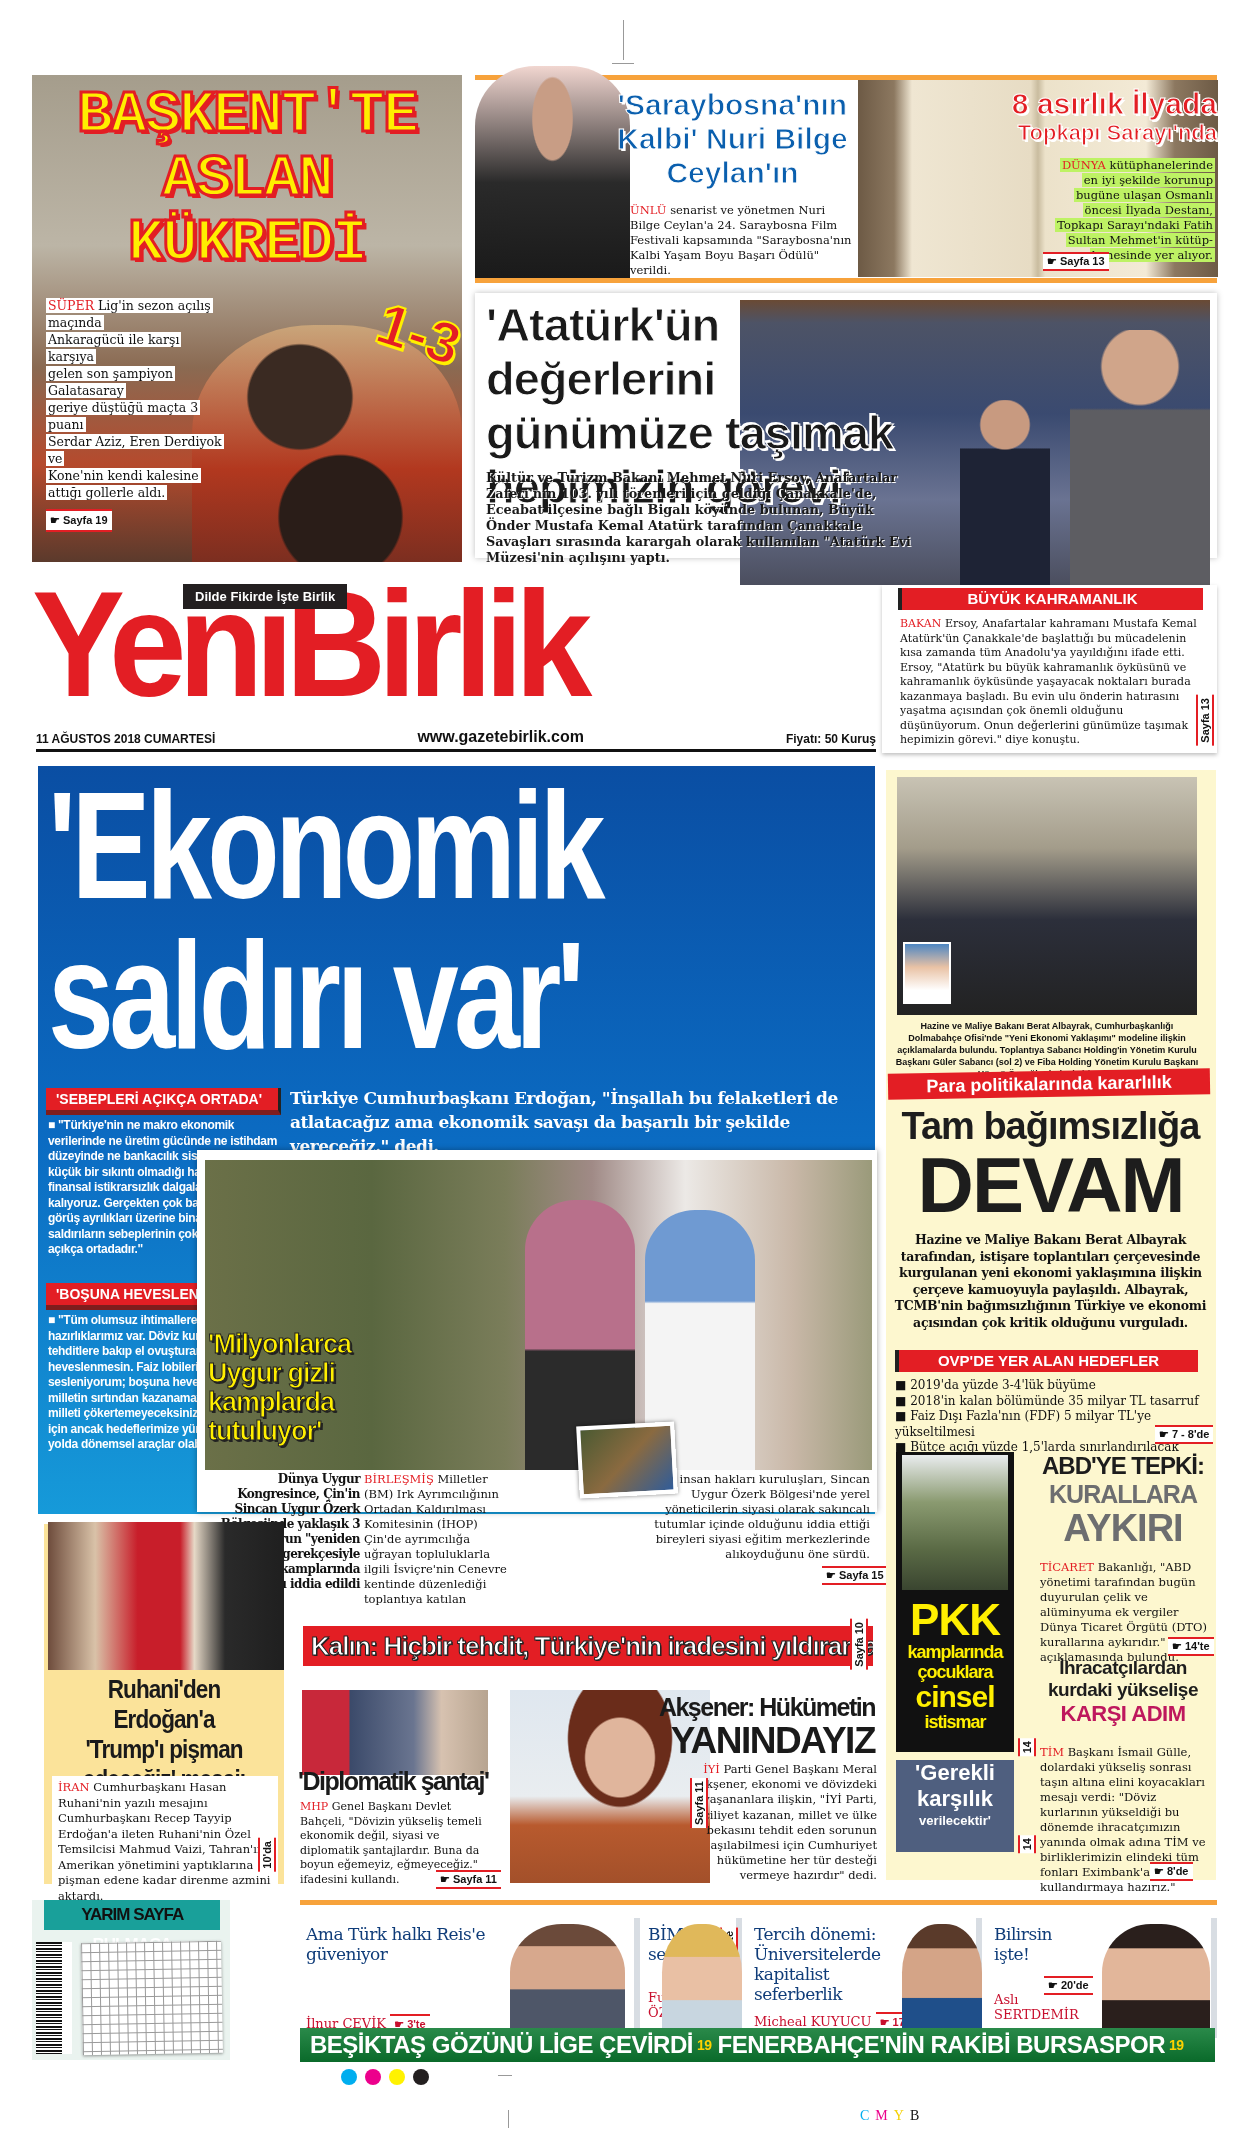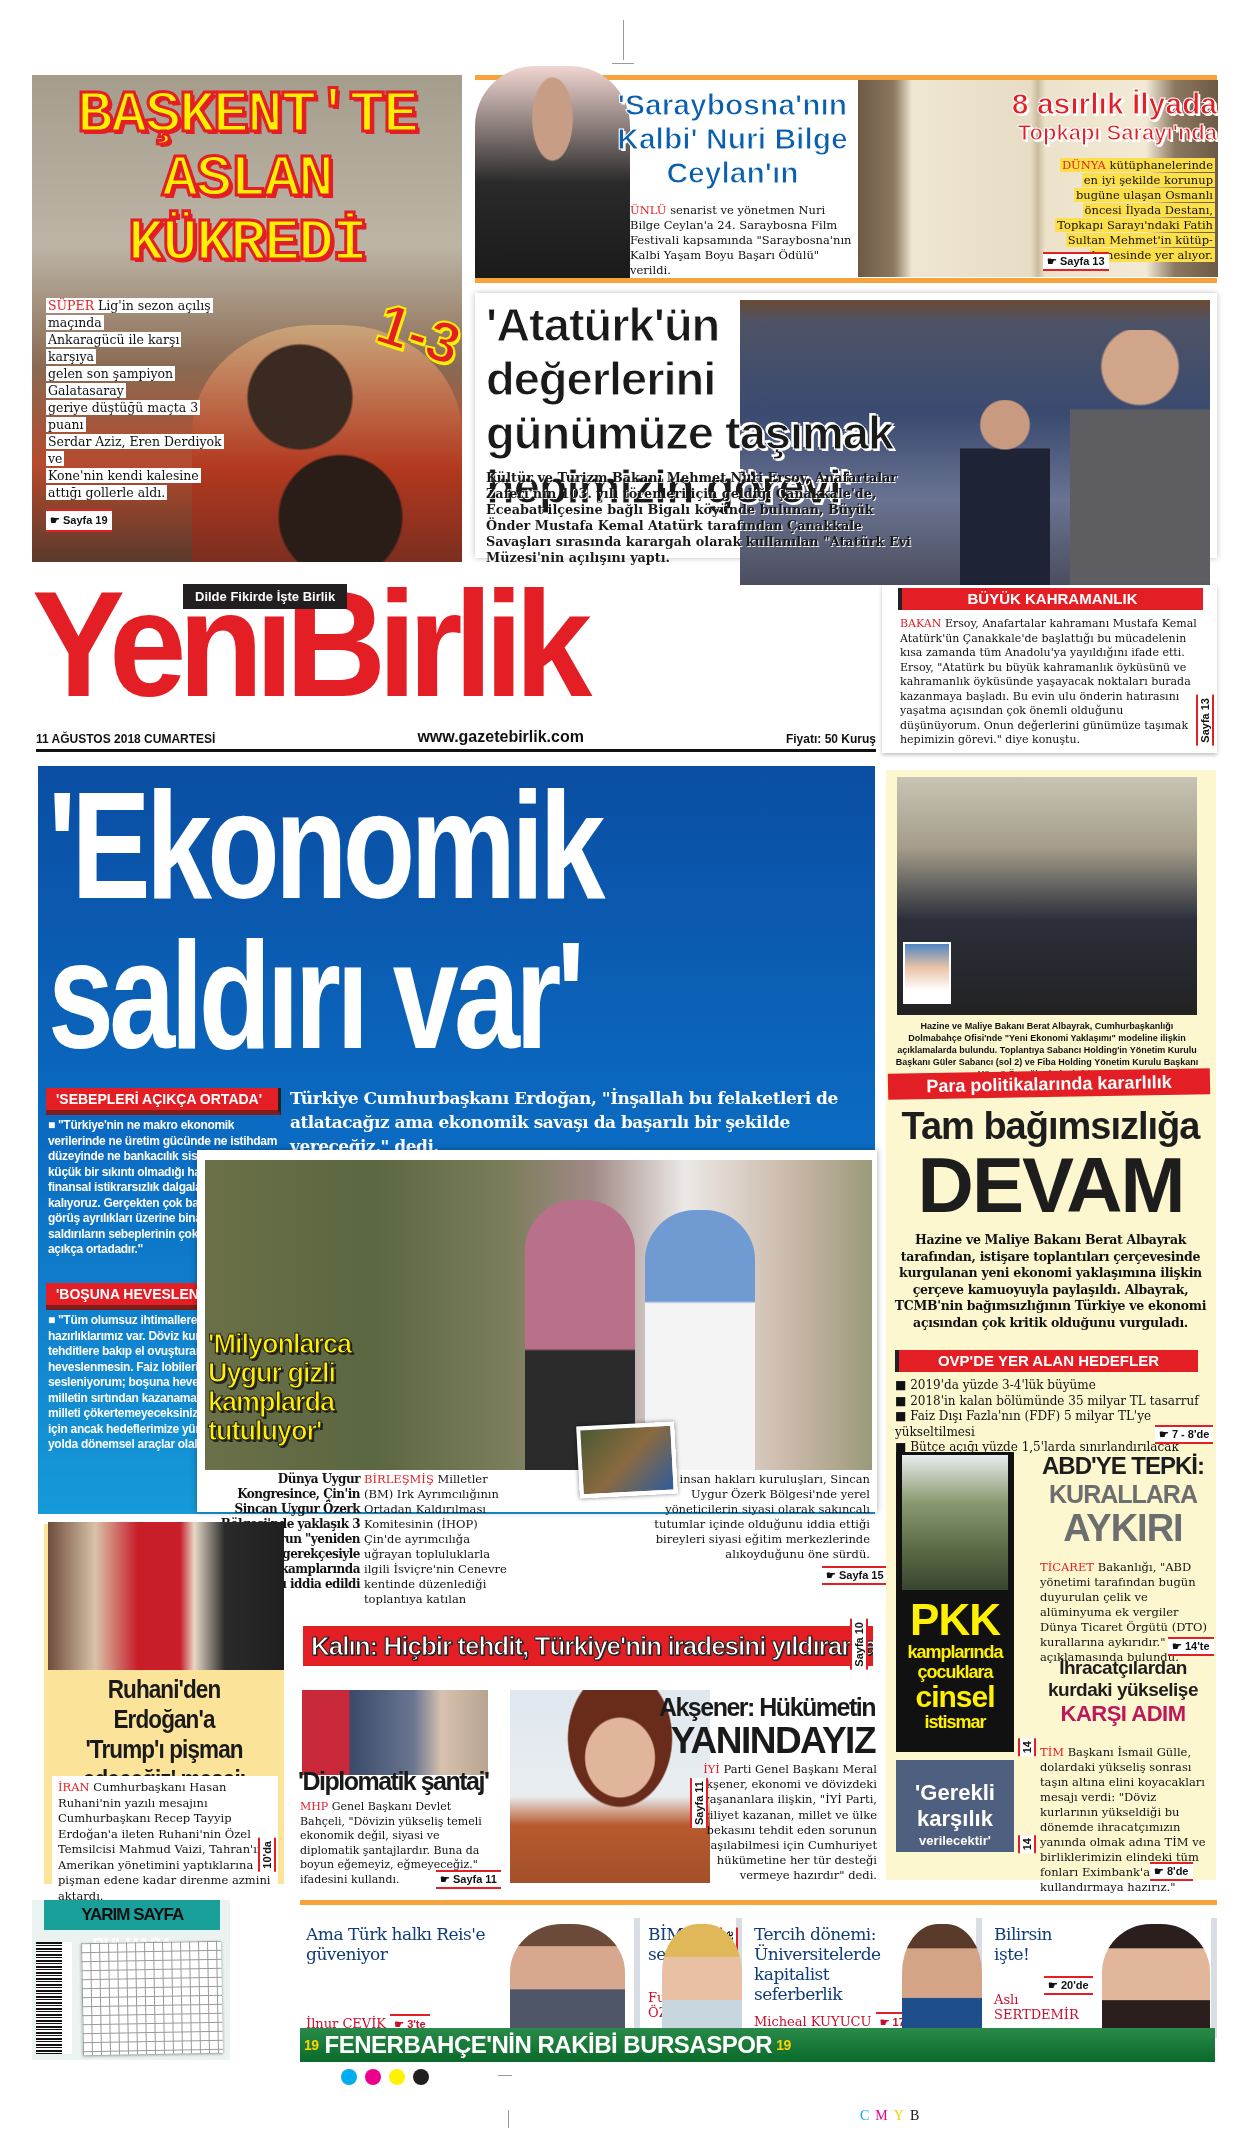--- a/index.html
+++ b/index.html
@@ -27,21 +27,21 @@
   
   #strip { left: 475px; top: 75px; width: 742px; height: 208px; border-top: 5px solid #f7a23b; border-bottom: 5px solid #f7a23b; background: #fff; }
   #ceylan-photo { left: 475px; top: 66px; width: 155px; height: 212px; background: radial-gradient(ellipse at 50% 25%, #c89d85 0 18%, transparent 19%), linear-gradient(180deg,#f1d6d0 0%, #2a2a2a 55%, #1a1a1a 100%); border-radius: 60px 60px 0 0; }
   #ceylan-title { left: 615px; top: 88px; width: 235px; text-align: center; font-family: "Liberation Sans", sans-serif; font-weight: 900; font-size: 30px; line-height: 34px; color: #0a5fae; -webkit-text-stroke: 1px #fff; text-shadow: 2px 2px 0 #fff; }
   #ceylan-body { left: 630px; top: 203px; width: 222px; text-align: left; font-size: 11.5px; line-height: 15px; }
   #ilyada-photo { left: 858px; top: 80px; width: 360px; height: 197px; background: linear-gradient(90deg,#6d5a45 0%,#8c7860 10%,#efe6d2 15%,#e7dcc4 48%,#c9bc9f 50%,#ece2ca 52%,#f3ead6 80%,#8c7860 88%,#6d5a45 100%); }
   #ilyada-title { left: 995px; top: 88px; width: 222px; text-align: right; font-family: "Liberation Sans", sans-serif; font-weight: 900; color: #e31e24; -webkit-text-stroke: 1px #fff; text-shadow: 2px 2px 0 #fff; }
   #ilyada-title .l1 { font-size: 30px; line-height: 32px; display: block; }
   #ilyada-title .l2 { font-size: 22px; line-height: 26px; display: block; }
   #ilyada-body { left: 1015px; top: 158px; width: 200px; text-align: right; font-size: 11.5px; line-height: 15px; }
-  #ilyada-body span.l { background: #fde047; padding: 0 2px; -webkit-box-decoration-break: clone; box-decoration-break: clone; }
+  #ilyada-body span.l { background: #bef264; padding: 0 2px; -webkit-box-decoration-break: clone; box-decoration-break: clone; }
   #ilyada-sayfa { left: 1043px; top: 252px; }
 
   
   #ataturk { left: 475px; top: 293px; width: 742px; height: 265px; background: #fff; box-shadow: 0 0 6px rgba(0,0,0,.25); }
   #ataturk-photo { left: 740px; top: 300px; width: 470px; height: 285px; background: linear-gradient(180deg,#6a4a34 0%,#4d5366 8%,#3a4a70 40%,#6a7392 70%,#4b4e5e 100%); }
   #ataturk-photo .p1 { position:absolute; left: 220px; top: 100px; width: 90px; height: 190px; background: radial-gradient(circle at 50% 13%, #c89a80 0 14%, transparent 15%), linear-gradient(180deg, transparent 0 25%, #1e2335 26%); border-radius: 40px 40px 0 0; }
   #ataturk-photo .p2 { position:absolute; left: 330px; top: 30px; width: 140px; height: 260px; background: radial-gradient(circle at 50% 14%, #d0a58a 0 16%, transparent 17%), linear-gradient(180deg, transparent 0 30%, #5d5d62 31%); border-radius: 60px 60px 0 0; }
   #ataturk-title { left: 486px; top: 298px; width: 420px; font-family: "Liberation Sans", sans-serif; font-weight: 900; font-size: 47px; line-height: 54px; color: #1a1a1a; -webkit-text-stroke: 1px #fff; text-shadow: 2px 2px 0 #fff, -2px -2px 0 #fff; letter-spacing: -1px; }
   #ataturk-body { left: 486px; top: 470px; width: 430px; font-weight: bold; font-size: 12.8px; line-height: 16px; color: #1a1a1a; text-shadow: 1px 1px 0 #fff; }
   #logo { left: 32px; top: 574px; font-family: "Liberation Sans", sans-serif; font-weight: 900; color: #e31e24; font-size: 150px; line-height: 140px; letter-spacing: -9px; transform: scaleX(0.93); transform-origin: left top; }
@@ -92,21 +92,21 @@
   #ovp-list { left: 895px; top: 1378px; width: 315px; font-size: 12px; line-height: 15.5px; list-style: none; }
   #ovp-list li::before { content: "■ "; }
   #ovp-sayfa { left: 1155px; top: 1425px; }
 
   #pkk { left: 896px; top: 1452px; width: 118px; height: 300px; background: #111; }
   #pkk-photo { left: 902px; top: 1455px; width: 106px; height: 135px; background: linear-gradient(180deg,#e9ecee 0%,#8a9a70 35%,#5a6a45 70%,#3a4530 100%); }
   #pkk-text { left: 898px; top: 1598px; width: 114px; text-align: center; font-family: "Liberation Sans", sans-serif; font-weight: 900; color: #ffef00; letter-spacing: -1px; }
   #pkk-text .big { font-size: 44px; line-height: 44px; display: block; }
   #pkk-text .sm { font-size: 18px; line-height: 20px; display: block; }
   #pkk-text .md { font-size: 30px; line-height: 30px; display: block; }
-  #gerekli { left: 896px; top: 1760px; width: 118px; height: 92px; background: #4f5f7f; color: #fff; text-align: center; font-family: "Liberation Sans", sans-serif; font-weight: 900; padding-top: 20px; }
+  #gerekli { left: 896px; top: 1760px; width: 118px; height: 92px; background: #4f5f7f; color: #fff; text-align: center; font-family: "Liberation Sans", sans-serif; font-weight: 900; padding-top: 0; }
   #gerekli .a { font-size: 22px; line-height: 26px; display: block; }
   #gerekli .b { font-size: 13px; line-height: 18px; display: block; }
   #pkk-s1 { left: 1018px; top: 1738px; }
   #pkk-s2 { left: 1018px; top: 1835px; }
 
   #abd-head { left: 1038px; top: 1452px; width: 170px; text-align: center; font-family: Liberation Sans, sans-serif; font-weight: 900; letter-spacing: -1px; }
   #abd-head .a { display: block; font-size: 24px; line-height: 28px; color: #1d1d1d; }
   #abd-head .b { display: block; font-size: 25px; line-height: 28px; color: #6d6e70; }
   #abd-head .c { display: block; font-size: 38px; line-height: 40px; color: #6d6e70; }
   #abd-body { left: 1040px; top: 1560px; width: 170px; font-size: 11.5px; line-height: 15px; }
@@ -349,20 +349,21 @@
   <div class="face" style="position:absolute;left:160px;top:6px;width:80px;height:108px;background:linear-gradient(180deg,#5a3a2a 0 22%, #d4a487 23% 68%, #1f4f8a 69%);"></div>
 </div>
 <div id="col4" class="abs col">
   <div style="position:absolute;left:12px;top:6px;width:80px;" class="col-title">Bilirsin işte!</div>
   <div style="position:absolute;left:12px;top:74px;width:110px;" class="col-author">Aslı SERTDEMİR</div>
   <span class="sayfa" style="position:absolute;left:62px;top:58px;">20'de</span>
   <div class="face" style="position:absolute;left:120px;top:6px;width:108px;height:108px;background:linear-gradient(180deg,#2a1f1c 0 22%, #e2b69a 23% 70%, #2a1f1c 71%);"></div>
 </div>
 
 <div id="bjk" class="abs">
+  <span style="margin-left:10px;">BEŞİKTAŞ GÖZÜNÜ LİGE ÇEVİRDİ</span>
   <span class="num">19</span>
   <span>FENERBAHÇE'NİN RAKİBİ BURSASPOR</span>
   <span class="num">19</span>
 </div>
 
 <div class="abs dot" style="left:341px;background:#00aeef;"></div>
 <div class="abs dot" style="left:365px;background:#ec008c;"></div>
 <div class="abs dot" style="left:389px;background:#fff200;"></div>
 <div class="abs dot" style="left:413px;background:#231f20;"></div>
 <div class="abs mark-h" style="left:498px;top:2075px;width:14px;"></div>

